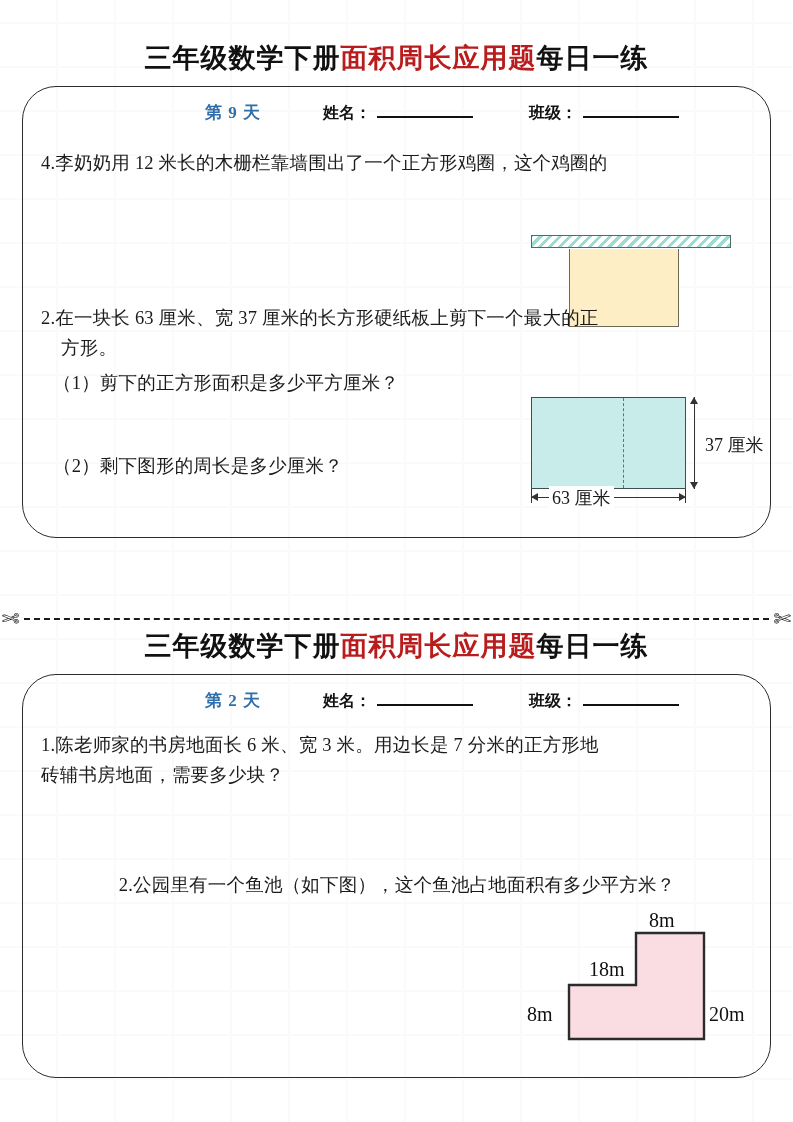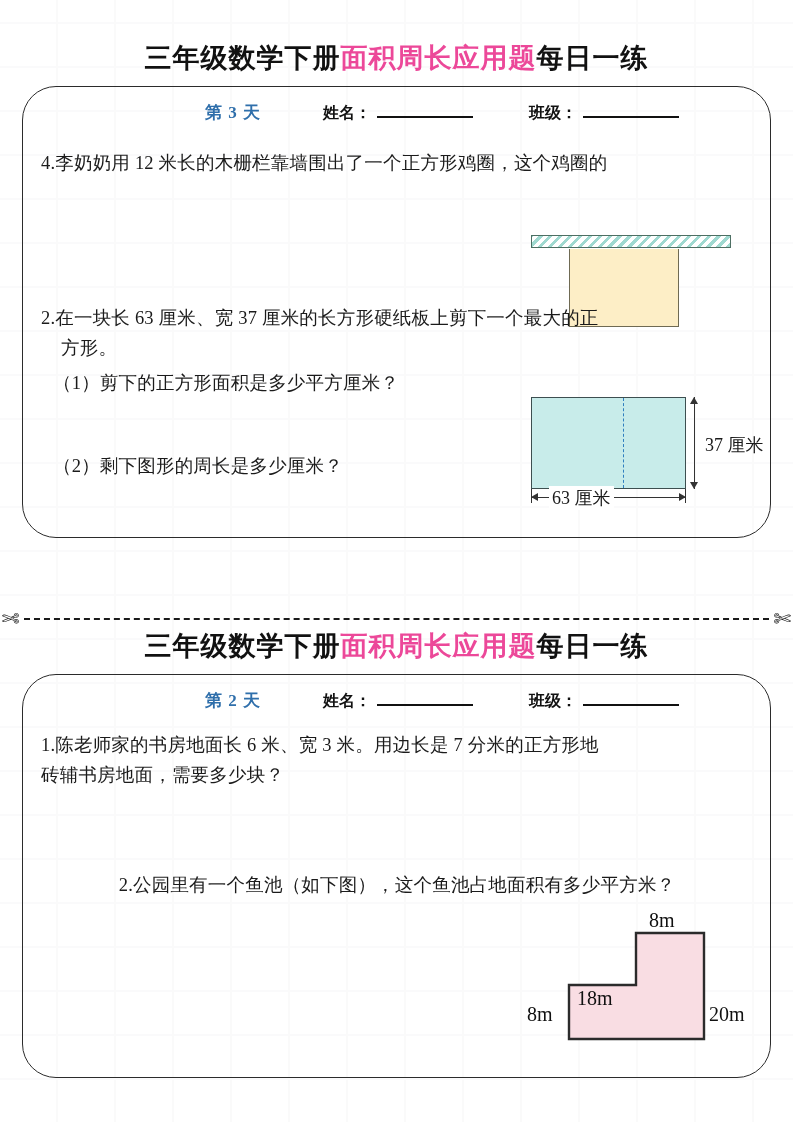--- a/index.html
+++ b/index.html
@@ -43,21 +43,21 @@
   .sheet-title {
     text-align: center;
     font-family: "Liberation Serif", "DejaVu Serif", serif;
     font-size: 27px;
     font-weight: bold;
     letter-spacing: 1px;
     color: #111111;
     margin: 0 0 10px 0;
     white-space: nowrap;
   }
-  .sheet-title .hl { color: #ec4899; }
+  .sheet-title .hl { color: #b91c1c; }
 
   .frame {
     position: relative;
     margin: 0 22px;
     border: 1.6px solid #2b2b2b;
     border-radius: 34px;
     background: transparent;
     box-sizing: border-box;
   }
   #frame-0 { height: 452px; }
@@ -240,21 +240,21 @@
 
 <div class="page">
 
   <div class="section" id="section-0">
 
     <h1 class="sheet-title"><span>三年级数学下册</span><span class="hl">面积周长应用题</span><span>每日一练</span></h1>
 
     <div class="frame" id="frame-0">
 
       <div class="meta-row">
-        <span class="day-badge">第 3 天</span>
+        <span class="day-badge">第 9 天</span>
         <span class="meta-label">姓名：</span>
         <span class="meta-blank"></span>
         <span class="meta-label cls">班级：</span>
         <span class="meta-blank"></span>
       </div>
 
       <div class="qtext" style="left:18px; top:62px; width:712px;">4.李奶奶用 12 米长的木栅栏靠墙围出了一个正方形鸡圈，这个鸡圈的</div>
 
       <div class="fig-pen" style="left:508px; top:148px;">
         <div class="pen-wall"></div>
@@ -305,21 +305,21 @@
       <div class="qtext" style="left:18px; top:86px; width:712px;">砖辅书房地面，需要多少块？</div>
 
       <div class="qtext" style="left:18px; top:196px; width:712px;text-align:center;">2.公园里有一个鱼池（如下图），这个鱼池占地面积有多少平方米？</div>
 
       <div class="fig-pond" style="left:496px; top:236px;">
         <div class="pond-wrap">
           <svg width="220" height="160" viewBox="0 0 220 160">
             <polygon points="117,22 185,22 185,128 50,128 50,74 117,74" fill="#f9dde3" stroke="#2b2b2b" stroke-width="2.4" stroke-linejoin="miter"></polygon>
           </svg>
           <div class="pond-label" style="left:130px; top:-2px;">8m</div>
-          <div class="pond-label" style="left:58px; top:47px;margin-top:29px;">18m</div>
+          <div class="pond-label" style="left:70px; top:47px;">18m</div>
           <div class="pond-label" style="left:8px; top:92px;">8m</div>
           <div class="pond-label" style="left:190px; top:64px;margin-top:28px;">20m</div>
         </div>
       </div>
 
     </div>
   </div>
 
 </div>
 

